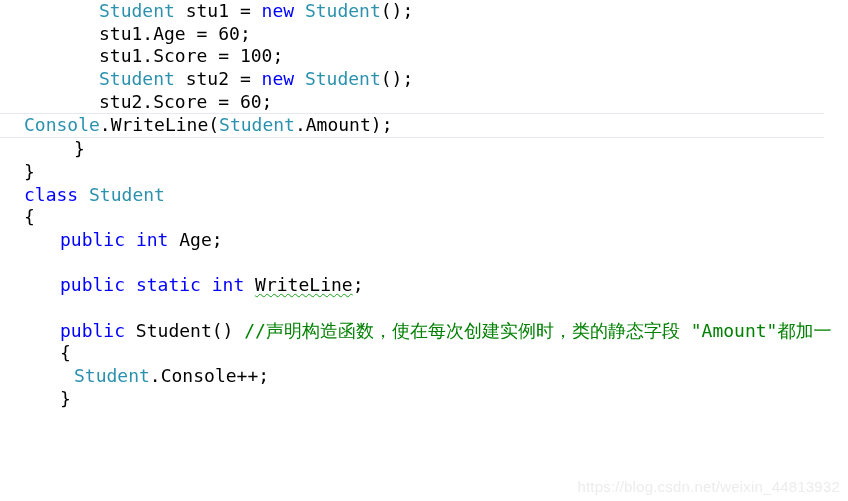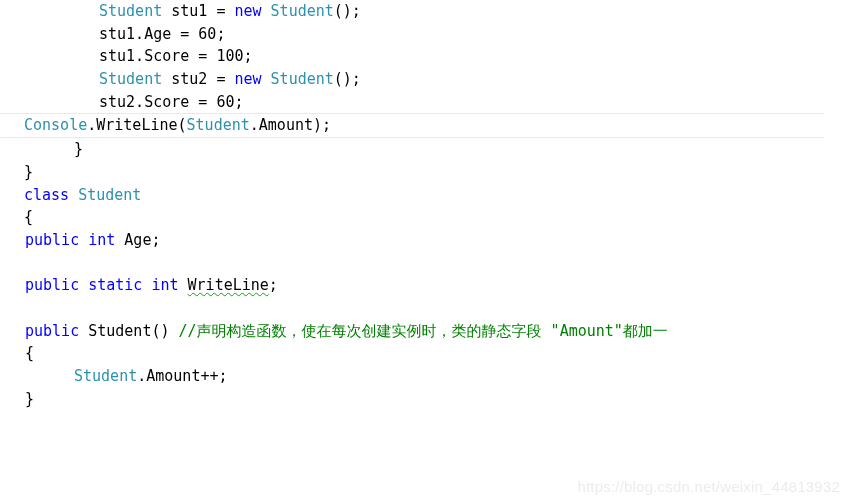--- a/index.html
+++ b/index.html
@@ -19,40 +19,40 @@
     width: 848px;
     height: 501px;
     background: #ffffff;
   }
 
   .code-line {
     position: relative;
     height: 22.7px;
     line-height: 22.7px;
     white-space: pre;
-    font-size: 15px;
+    font-size: 18px;
     font-family: "DejaVu Sans Mono", "Liberation Mono", monospace;
     color: #000000;
     padding-left: 24px;
     box-sizing: border-box;
   }
 
   
   .code-line.current {
     background: #ffffff;
     border-top: 1px solid #e8e8f2;
     border-bottom: 1px solid #e8e8f2;
     margin-left: -24px;
     padding-left: 48px;
     width: 848px;
     height: 24.7px;
     line-height: 22.7px;
   }
 
-  .ind1 { padding-left: 25px; }
+  .ind1 { padding-left: 60px; }
   .ind2 { padding-left: 74px; }
   .ind3 { padding-left: 99px; }
 
   
   .kw   { color: #0000ff; }
   .type { color: #2b91af; }
   .cmt  { color: #008000; }
   .pln  { color: #000000; }
 
   
@@ -93,17 +93,17 @@
       <div class="code-line ind2"><span class="pln">}</span></div>
       <div class="code-line"><span class="pln">}</span></div>
       <div class="code-line"><span class="kw">class</span><span class="pln"> </span><span class="type">Student</span></div>
       <div class="code-line"><span class="pln">{</span></div>
       <div class="code-line ind1"><span class="kw">public</span><span class="pln"> </span><span class="kw">int</span><span class="pln"> Age;</span></div>
       <div class="code-line blank-line">&nbsp;</div>
       <div class="code-line ind1"><span class="kw">public</span><span class="pln"> </span><span class="kw">static</span><span class="pln"> </span><span class="kw">int</span><span class="pln"> </span><span class="pln squiggle">WriteLine</span><span class="pln">;</span></div>
       <div class="code-line blank-line">&nbsp;</div>
       <div class="code-line ind1"><span class="kw">public</span><span class="pln"> Student() </span><span class="cmt">//声明构造函数，使在每次创建实例时，类的静态字段 "Amount"都加一</span></div>
       <div class="code-line ind1"><span class="pln">{</span></div>
-      <div class="code-line ind2"><span class="type">Student</span><span class="pln">.Amount++;</span></div>
+      <div class="code-line ind2"><span class="type">Student</span><span class="pln">.Console++;</span></div>
       <div class="code-line ind1"><span class="pln">}</span></div>
     </div>
   <div id="watermark">https://blog.csdn.net/weixin_44813932</div>
 </div>
 
 </body></html>

